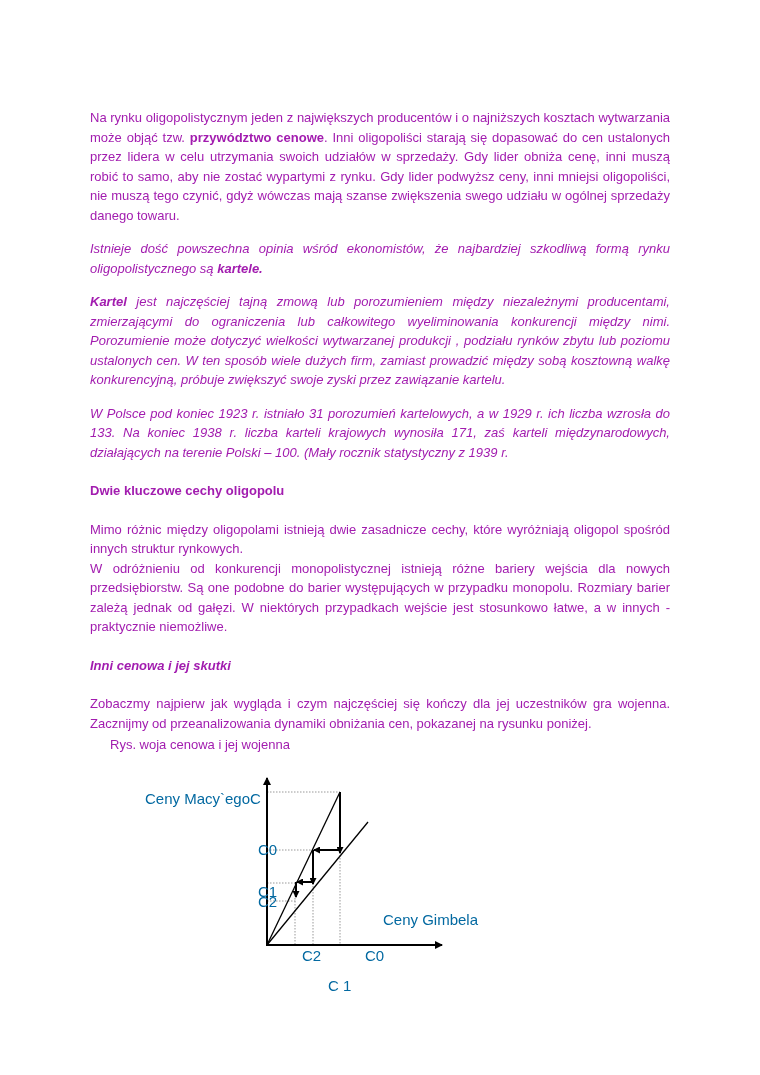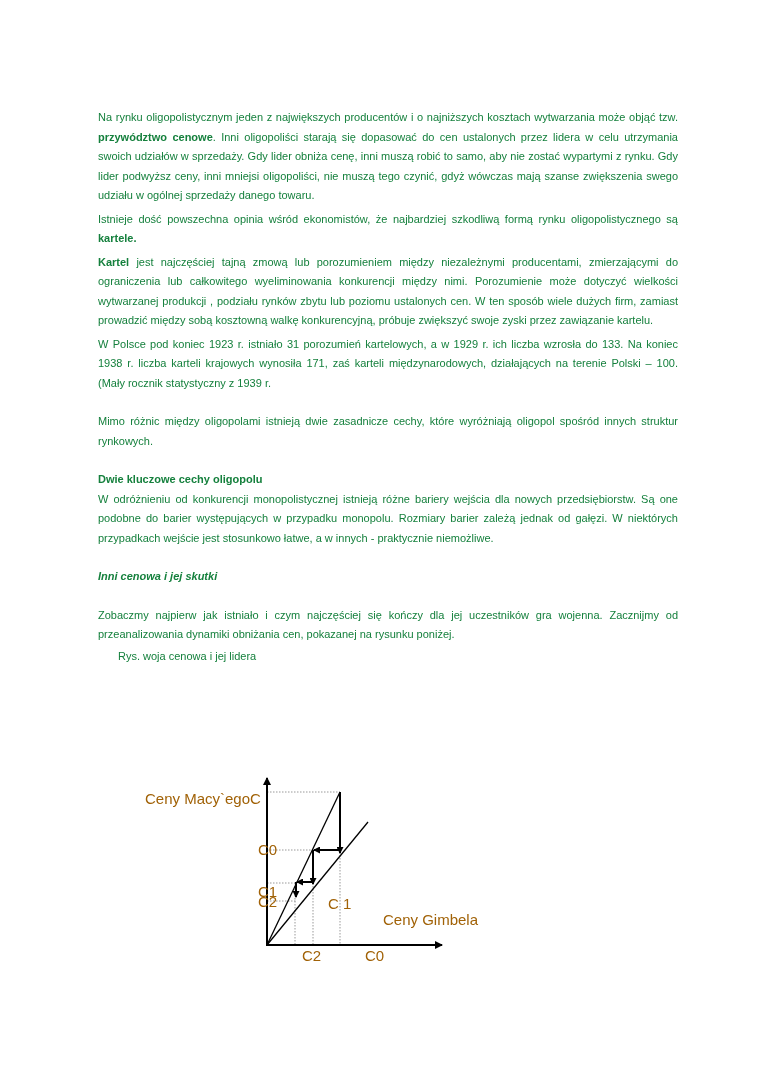--- a/index.html
+++ b/index.html
@@ -1,56 +1,56 @@
 <!DOCTYPE html>
 <html><head>
 <meta charset="utf-8">
 <style>
   html, body { margin: 0; padding: 0; background: #ffffff; }
   body { width: 760px; height: 1075px; position: relative; overflow: hidden; }
   .page {
-    position: absolute; left: 98px; top: 108px; width: 580px;
-    font-family: "Liberation Sans", sans-serif; font-size: 11px; line-height: 19.5px; color: #15803d;
+    position: absolute; left: 90px; top: 108px; width: 580px;
+    font-family: "Liberation Sans", sans-serif; font-size: 13px; line-height: 19.5px; color: #a21caf;
   }
   p { margin: 0; text-align: justify; text-align-last: left; }
-  .gap-s { margin-top: 4px; }
+  .gap-s { margin-top: 14px; font-style: italic; }
   .gap-l { margin-top: 19px; }
   .heading { font-weight: bold; }
   .heading-ul { font-weight: bold; font-style: italic; text-decoration: underline; }
   .heading-it { font-weight: bold; font-style: italic; }
   b { font-weight: bold; }
   .caption { text-align: center; margin-top: 2px; padding-left: 20px; }
   .figure { position: absolute; left: 0; top: 0; width: 760px; height: 1075px; pointer-events: none; }
   .figure svg { position: absolute; left: 0; top: 0; }
-  .fig-label { position: absolute; font-family: "Liberation Sans", sans-serif; font-size: 15px; color: #a16207; white-space: nowrap; }
+  .fig-label { position: absolute; font-family: "Liberation Sans", sans-serif; font-size: 15px; color: #0369a1; white-space: nowrap; }
 </style>
 </head>
 <body>
 
 <div class="page">
   <p><span>Na rynku oligopolistycznym jeden z największych producentów i o najniższych kosztach wytwarzania może objąć tzw. </span><b>przywództwo cenowe</b><span>. Inni oligopoliści starają się dopasować do cen ustalonych przez lidera w celu utrzymania swoich udziałów w sprzedaży. Gdy lider obniża cenę, inni muszą robić to samo, aby nie zostać wypartymi z rynku. Gdy lider podwyższ ceny, inni mniejsi oligopoliści, nie muszą tego czynić, gdyż wówczas mają szanse zwiększenia swego udziału w ogólnej sprzedaży danego towaru.</span></p>
 
   <p class="gap-s"><span>Istnieje dość powszechna opinia wśród ekonomistów, że najbardziej szkodliwą formą rynku oligopolistycznego są </span><b>kartele.</b></p>
 
   <p class="gap-s"><b>Kartel</b><span> jest najczęściej tajną zmową lub porozumieniem między niezależnymi producentami, zmierzającymi do ograniczenia lub całkowitego wyeliminowania konkurencji między nimi. Porozumienie może dotyczyć wielkości wytwarzanej produkcji , podziału rynków zbytu lub poziomu ustalonych cen. W ten sposób wiele dużych firm, zamiast prowadzić między sobą kosztowną walkę konkurencyjną, próbuje zwiększyć swoje zyski przez zawiązanie kartelu.</span></p>
 
   <p class="gap-s">W Polsce pod koniec 1923 r. istniało 31 porozumień kartelowych, a w 1929 r. ich liczba wzrosła do 133. Na koniec 1938 r. liczba karteli krajowych wynosiła 171, zaś karteli międzynarodowych, działających na terenie Polski – 100. (Mały rocznik statystyczny z 1939 r.</p>
 
+  <p class="gap-l heading">Dwie kluczowe cechy oligopolu</p>
+
   <p class="gap-l">Mimo różnic między oligopolami istnieją dwie zasadnicze cechy, które wyróżniają oligopol spośród innych struktur rynkowych.</p>
-
-  <p class="gap-l heading">Dwie kluczowe cechy oligopolu</p>
 
 
   <p>W odróżnieniu od konkurencji monopolistycznej istnieją różne bariery wejścia dla nowych przedsiębiorstw. Są one podobne do barier występujących w przypadku monopolu. Rozmiary barier zależą jednak od gałęzi. W niektórych przypadkach wejście jest stosunkowo łatwe, a w innych - praktycznie niemożliwe.</p>
 
   <p class="gap-l heading-it">Inni cenowa i jej skutki</p>
 
-  <p class="gap-l">Zobaczmy najpierw jak istniało i czym najczęściej się kończy dla jej uczestników gra wojenna. Zacznijmy od przeanalizowania dynamiki obniżania cen, pokazanej na rysunku poniżej.</p>
+  <p class="gap-l">Zobaczmy najpierw jak wygląda i czym najczęściej się kończy dla jej uczestników gra wojenna. Zacznijmy od przeanalizowania dynamiki obniżania cen, pokazanej na rysunku poniżej.</p>
 
-  <p class="caption">Rys. woja cenowa i jej lidera</p>
+  <p class="caption">Rys. woja cenowa i jej wojenna</p>
 </div>
 
 <div class="figure">
   <svg width="760" height="1075" viewBox="0 0 760 1075">
     <defs>
       <marker id="arr" markerWidth="8" markerHeight="8" refX="7" refY="4" orient="auto" markerUnits="userSpaceOnUse">
         <path d="M0,0 L8,4 L0,8 Z" fill="#000"></path>
       </marker>
       <marker id="arrs" markerWidth="7" markerHeight="7" refX="6" refY="3.5" orient="auto" markerUnits="userSpaceOnUse">
         <path d="M0,0 L7,3.5 L0,7 Z" fill="#000"></path>
@@ -83,15 +83,15 @@
   </svg>
 
   <span class="fig-label" style="left:145px; top:790px;">Ceny Macy`egoC</span>
   <span class="fig-label" style="left:383px; top:911px;">Ceny Gimbela</span>
 
   <span class="fig-label" style="left:258px; top:841px;">C0</span>
   <span class="fig-label" style="left:258px; top:875px;margin-top:8px;">C1</span>
   <span class="fig-label" style="left:258px; top:893px;">C2</span>
 
   <span class="fig-label" style="left:302px; top:947px;">C2</span>
-  <span class="fig-label" style="left:328px; top:895px;">C 1</span>
+  <span class="fig-label" style="left:328px; top:977px;">C 1</span>
   <span class="fig-label" style="left:365px; top:947px;">C0</span>
 </div>
 
 </body></html>

